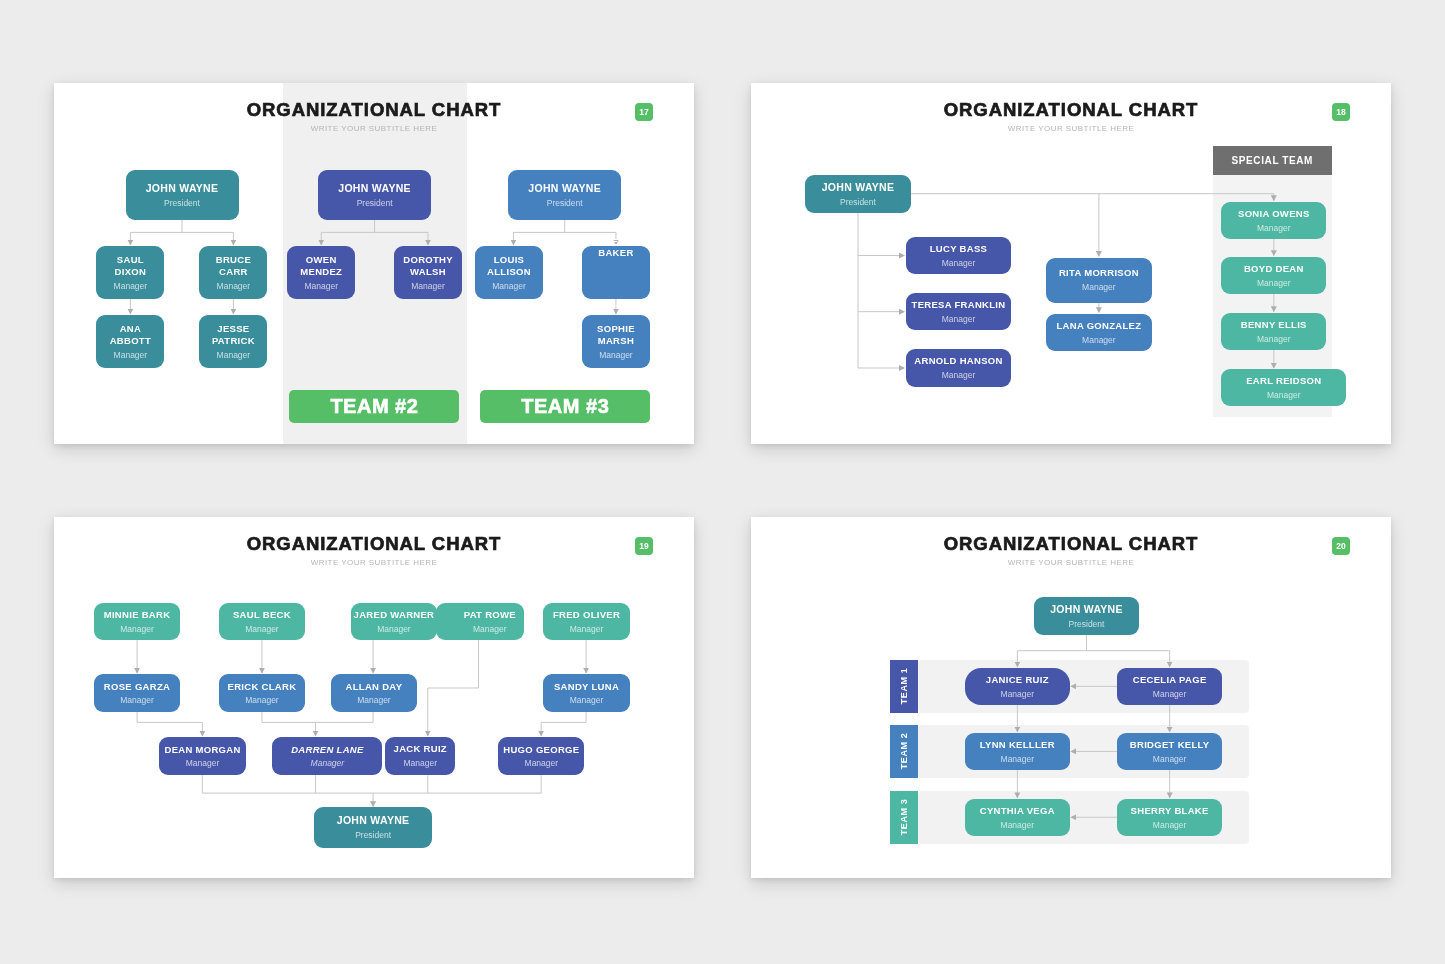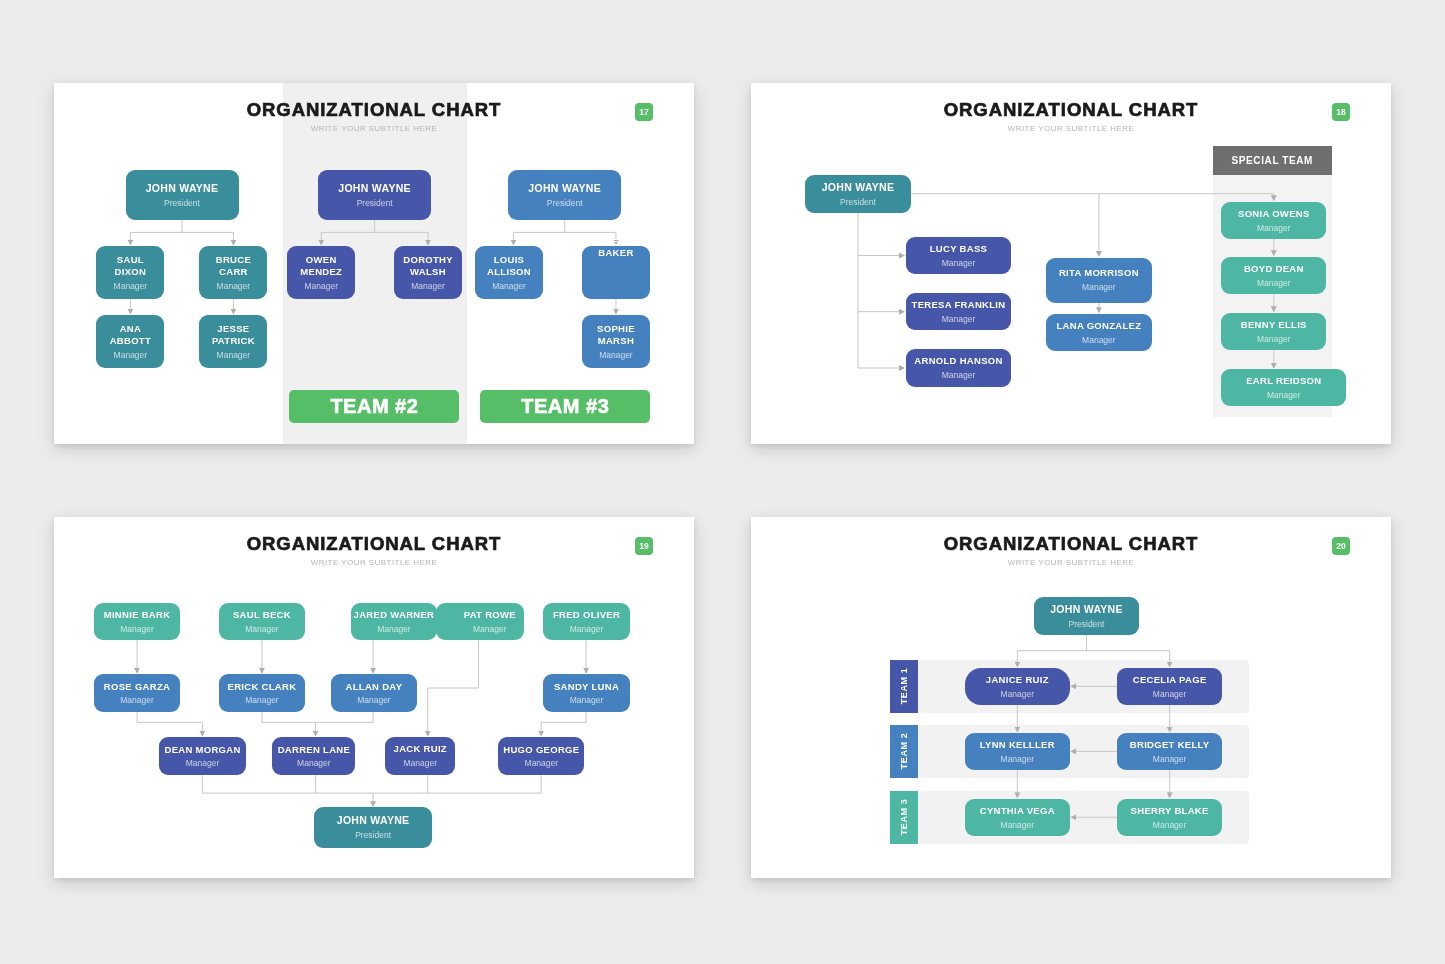--- a/index.html
+++ b/index.html
@@ -309,21 +309,21 @@
     </div>
     <div class="node blue" style="left:489.4px; top:157.2px; width:86.3px; height:37.7px;">
       <div class="nm">SANDY LUNA</div>
       <div class="rl">Manager</div>
     </div>
 
     <div class="node indigo" style="left:105.4px; top:220.1px; width:86.3px; height:38px;">
       <div class="nm">DEAN MORGAN</div>
       <div class="rl">Manager</div>
     </div>
-    <div class="node indigo" style="left:218.4px; top:220.1px; width:83px; height:38px;">
+    <div class="node indigo" style="left:218.4px; top:220.1px; width:110px; height:38px;font-style:italic;">
       <div class="nm">DARREN LANE</div>
       <div class="rl">Manager</div>
     </div>
     <div class="node indigo" style="left:331.3px; top:220px; width:70px; height:38px;">
       <div class="nm">JACK RUIZ</div>
       <div class="rl">Manager</div>
     </div>
     <div class="node indigo" style="left:444.2px; top:220.1px; width:86.3px; height:38px;">
       <div class="nm">HUGO GEORGE</div>
       <div class="rl">Manager</div>

